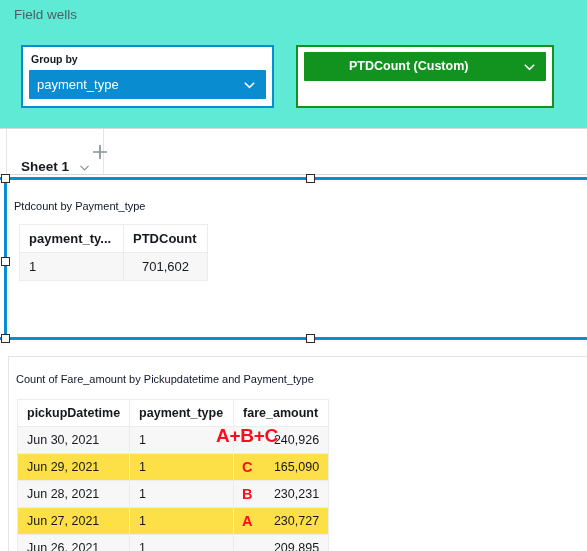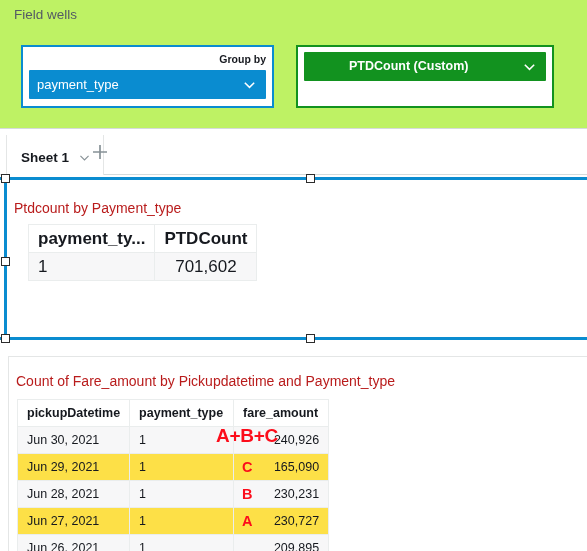--- a/index.html
+++ b/index.html
@@ -10,21 +10,21 @@
     overflow: hidden;
     background: #ffffff;
     font-family: "Liberation Sans", sans-serif;
     -webkit-font-smoothing: antialiased;
   }
 
   
   .fieldwells {
     position: relative;
     height: 129px;
-    background: #bef264;
+    background: #5eead4;
     border-bottom: 1px solid #d5dbdb;
   }
   .fieldwells-title {
     position: absolute;
     left: 14px;
     top: 7px;
     font-size: 13.5px;
     color: #545b64;
   }
   .well {
@@ -38,21 +38,20 @@
   .well.group-by { left: 21px; width: 253px; border-color: #0a8cd0; }
   .well.value    { left: 296px; width: 258px; border-color: #12921f; }
 
   .well-label {
     font-size: 10.5px;
     font-weight: bold;
     color: #16191f;
     line-height: 14px;
     padding-left: 2px;
     margin-bottom: 4px;
-    text-align: right;
   }
   .pill {
     position: relative;
     height: 29px;
     border-radius: 1px;
     display: flex;
     align-items: center;
     padding: 0 8px;
   }
   .pill.blue  { background: #0a8cd0; }
@@ -78,25 +77,25 @@
   
   .tabbar {
     position: relative;
     height: 46px;
     background: #ffffff;
     border-bottom: 1px solid #d5dbdb;
   }
   .sheet-tab {
     position: absolute;
     left: 6px;
-    top: 6px;
+    top: 0px;
     height: 45px;
     padding: 0 12px 0 14px;
     display: flex;
-    align-items: center;
+    align-items: flex-end;
     gap: 9px;
     background: #ffffff;
     border-left: 1px solid #e4e6e6;
     border-right: 1px solid #e4e6e6;
   }
   .sheet-tab-label {
     font-size: 13.5px;
     font-weight: bold;
     color: #16191f;
     white-space: nowrap;
@@ -146,33 +145,33 @@
     border: 1.6px solid #2c2c2c;
     z-index: 5;
   }
   .h-tl { left: 1px;   top: -6px; }
   .h-tm { left: 306px; top: -6px; }
   .h-ml { left: 1px;   top: 77px; }
   .h-bl { left: 1px;   bottom: -6px; }
   .h-bm { left: 306px; bottom: -6px; }
 
   .visual-title {
-    font-size: 14px;
-    color: #b91c1c;
+    font-size: 11px;
+    color: #0f172a;
     white-space: nowrap;
   }
   .v1-title { position: absolute; left: 14px; top: 20px; }
 
   
   .kpi-table {
     position: absolute;
-    left: 28px;
+    left: 19px;
     top: 44px;
     border-collapse: collapse;
-    font-size: 17px;
+    font-size: 13px;
   }
   .kpi-table th, .kpi-table td {
     border: 1px solid #eaeded;
     padding: 5px 9px;
     height: 27px;
     line-height: 17px;
     white-space: nowrap;
   }
   .kpi-table th {
     background: #ffffff;

